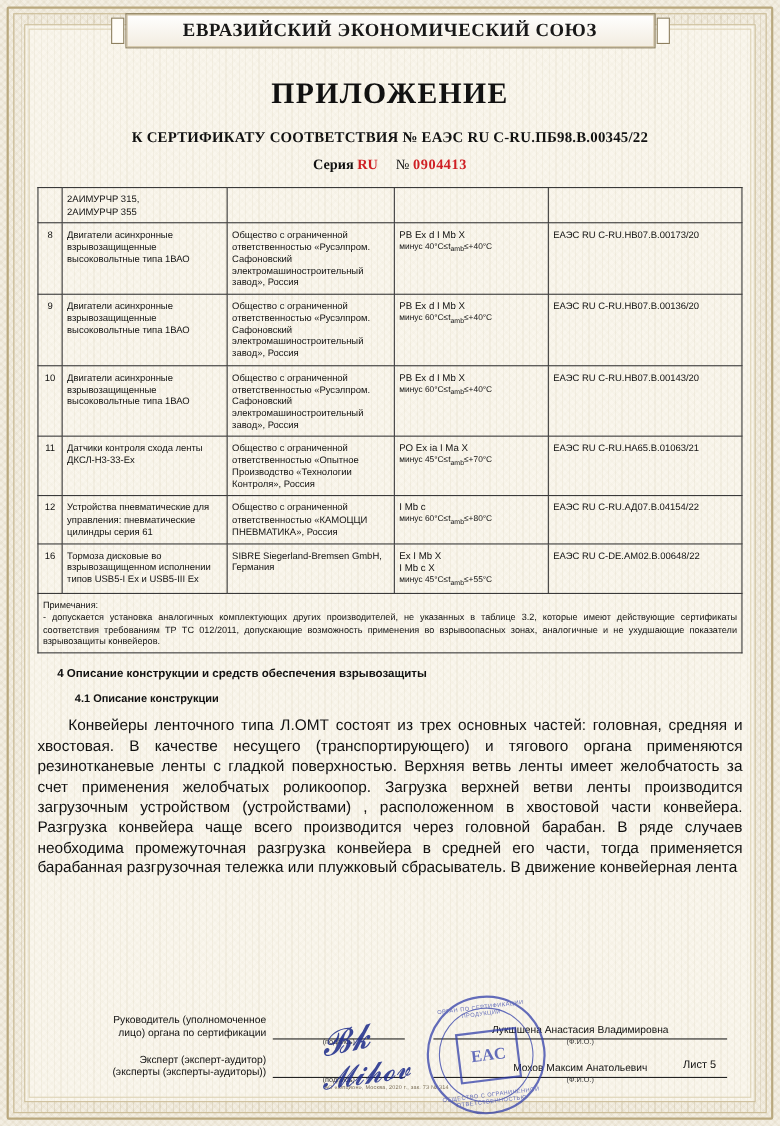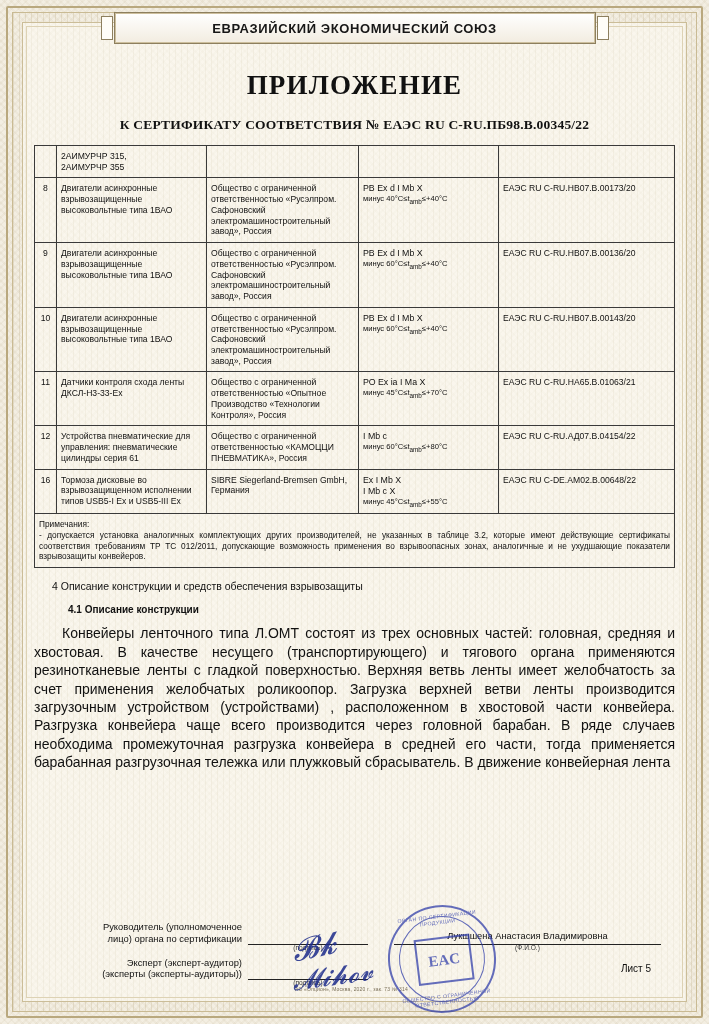--- a/index.html
+++ b/index.html
@@ -54,22 +54,22 @@
     box-shadow:0 0 0 1px #cdbf9d inset;
     display:flex;align-items:center;justify-content:center;
   }
   .banner:before,.banner:after{
     content:"";position:absolute;top:3px;bottom:3px;width:10px;
     border:1px solid #8d7f5e;background:#fffdf7;
   }
   .banner:before{left:-14px;}
   .banner:after{right:-14px;}
   .banner-text{
-    font-family:Liberation Sans, sans-serif;
-    font-weight:bold;font-size:13px;letter-spacing:.6px;
+    font-family:Liberation Serif, serif;
+    font-weight:bold;font-size:17px;letter-spacing:.6px;
     color:#171717;white-space:nowrap;
   }
 
   .doc-title{
     text-align:center;
     font-family:"Liberation Serif", serif;
     font-weight:bold;
     font-size:27px;
     letter-spacing:1.2px;
     margin-top:26px;
@@ -118,21 +118,21 @@
   .first-row td{border-top:1px solid #3a3a3a;}
   .notes{
     font-size:8.3px;
     line-height:1.3;
     text-align:justify;
   }
 
   
   h4.sec{
     font-size:10.5px;
-    font-weight:normal;
+    font-weight:bold;
     margin:12px 0 12px 18px;
   }
   h5.sec{
     font-size:10px;
     font-weight:bold;
     margin:7px 0 0 34px;
   }
   p.body{
     font-size:14px;
     line-height:1.32;
@@ -237,20 +237,27 @@
       <span class="banner-text">ЕВРАЗИЙСКИЙ ЭКОНОМИЧЕСКИЙ СОЮЗ</span>
     </div>
 
     <div class="doc-title">ПРИЛОЖЕНИЕ</div>
 
     <div class="doc-sub">
       <span>К СЕРТИФИКАТУ СООТВЕТСТВИЯ № ЕАЭС</span>
       <span class="num">RU C-RU.ПБ98.В.00345/22</span>
     </div>
 
+    <div class="serie-line">
+      <span class="lbl">Серия</span>
+      <span class="red">RU</span>
+      &nbsp;&nbsp;&nbsp;
+      <span class="nosign">№</span>
+      <span class="numred">0904413</span>
+    </div>
 
     <table class="maintbl">
       <colgroup>
         <col class="c-num">
           <col class="c-name">
           <col class="c-maker">
           <col class="c-mark">
           <col class="c-cert">
       </colgroup>
       <tbody>
@@ -361,20 +368,24 @@
 
       <div class="sigrow">
         <div class="lab">
           <div>Эксперт (эксперт-аудитор)</div>
           <div>(эксперты (эксперты-аудиторы))</div>
         </div>
         <div class="line">
           <span class="cap">(подпись)</span>
         </div>
         <div class="spacer"></div>
+        <div class="line2">
+          <span>Мохов Максим Анатольевич</span>
+          <span class="cap">(Ф.И.О.)</span>
+        </div>
       </div>
 
       <div class="sheet">Лист 5</div>
       <div class="footnote">АО «Опцион», Москва, 2020 г., зак. 73 № 314</div>
     </div>
   </div>
 
   <div class="ink ink1">𝓑𝓴</div>
   <div class="ink ink2">𝓜𝓲𝓱𝓸𝓿</div>
 

